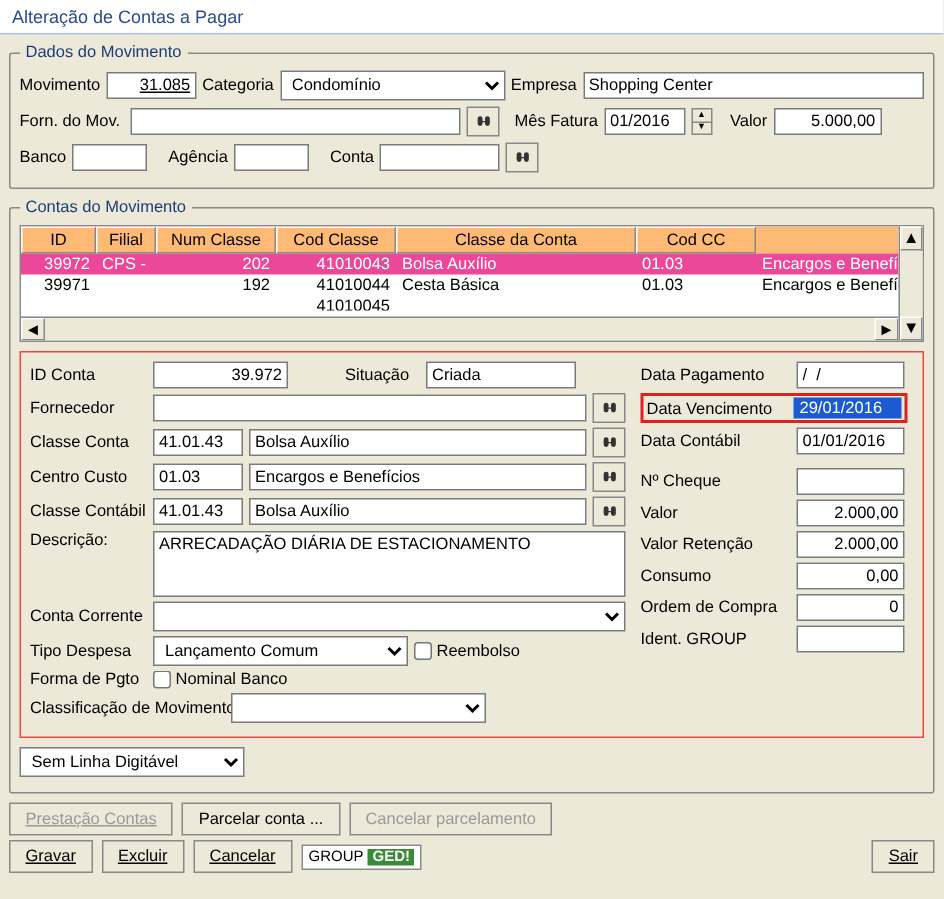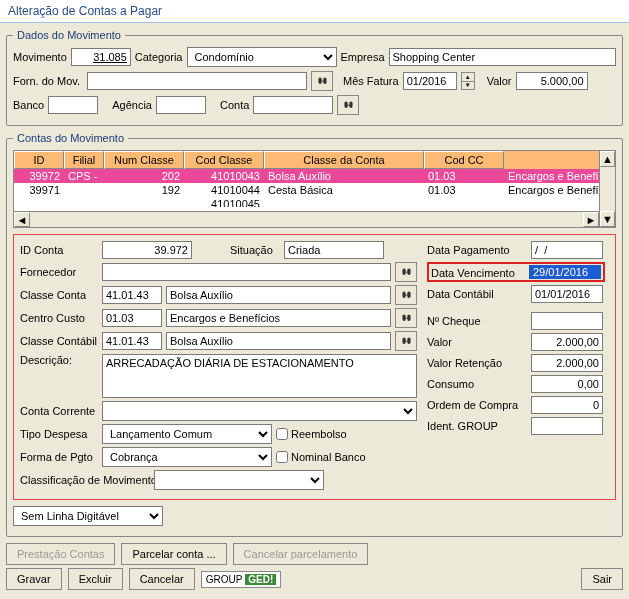--- a/index.html
+++ b/index.html
@@ -179,21 +179,21 @@
   }
   .btn:disabled{color:#999;cursor:default;}
   .bottom1{display:flex;gap:6px;margin:3px 0;}
   .bottom2{display:flex;gap:6px;align-items:center;}
   .group-ged{
     border:1px solid #888; background:#fff;
     padding:2px 4px; font-size:10px;
     display:inline-flex; gap:3px; align-items:center;
   }
   .group-ged .ged{background:#3a8a3a;color:#fff;padding:0 3px;font-weight:bold;}
-  .underline{}
+  .underline{text-decoration:underline;}
 </style>
 </head>
 <body>
 
 <div class="title-bar">Alteração de Contas a Pagar</div>
 
 <div class="content">
 
 <fieldset>
   <legend>Dados do Movimento</legend>
@@ -354,21 +354,20 @@
       <div class="fr">
         <span class="lbl">Tipo Despesa</span>
         <select style="width:170px"><option>Lançamento Comum</option></select>
         <label class="chk">
               <input type="checkbox" style="">
               <span>Reembolso</span>
             </label>
       </div>
       <div class="fr">
         <span class="lbl">Forma de Pgto</span>
-        <select style="width:170px"><option>Cobrança</option></select>
         <label class="chk">
               <input type="checkbox" style="">
               <span>Nominal Banco</span>
             </label>
       </div>
       <div class="fr">
         <span class="lbl" style="width:130px">Classificação de Movimento</span>
         <select style="width:170px"><option></option></select>
       </div>
     </div>

